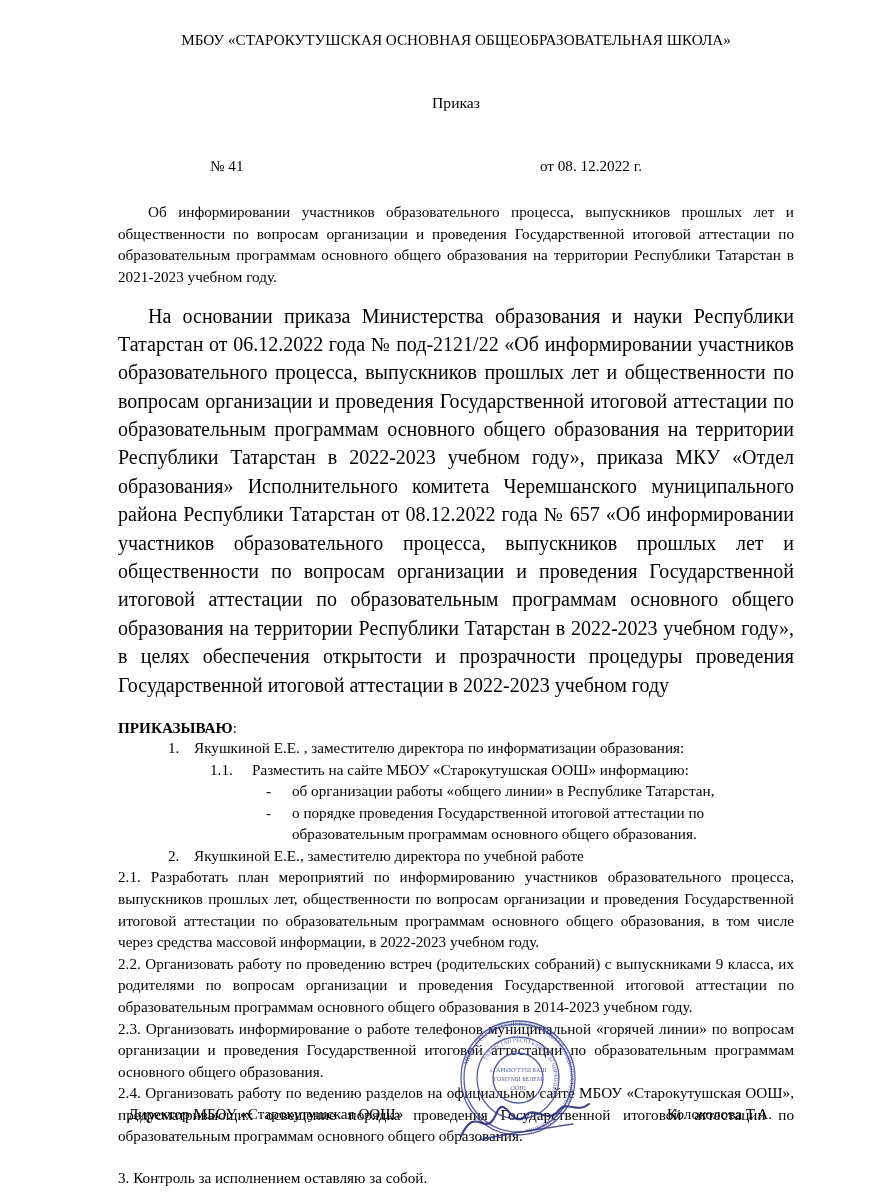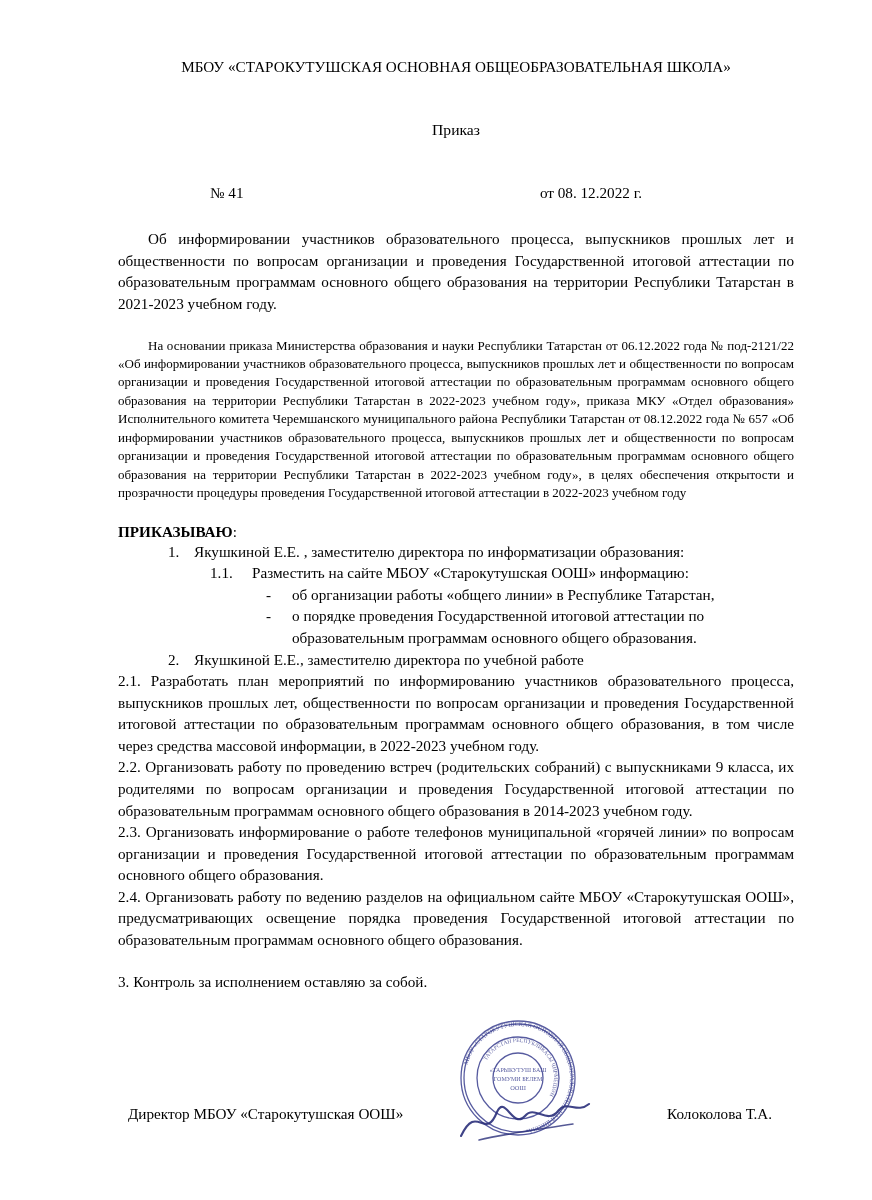--- a/index.html
+++ b/index.html
@@ -12,21 +12,21 @@
     height: 1200px;
     position: relative;
     font-family: "Liberation Serif", "DejaVu Serif", serif;
     color: #000000;
   }
   .page {
     position: relative;
     width: 872px;
     height: 1200px;
     box-sizing: border-box;
-    padding: 57px 78px 20px 118px;
+    padding: 30px 78px 20px 118px;
   }
   .org-header {
     text-align: center;
     font-size: 15.2px;
     line-height: 1.33;
     margin: 0 0 0 0;
     padding: 0 8px;
   }
   .org-header .line2 {
     display: block;
@@ -49,22 +49,22 @@
     margin-right: 152px;
   }
   .preamble {
     margin-top: 26px;
     font-size: 15.2px;
     line-height: 1.42;
     text-align: justify;
     text-indent: 30px;
   }
   .basis {
-    margin-top: 22px;
-    font-size: 13px;
+    margin-top: 14px;
+    font-size: 20px;
     line-height: 1.42;
     text-align: justify;
     text-indent: 30px;
   }
   .order-word {
     margin-top: 20px;
     font-size: 15.2px;
     font-weight: bold;
   }
   .order-word .colon { font-weight: normal; }

